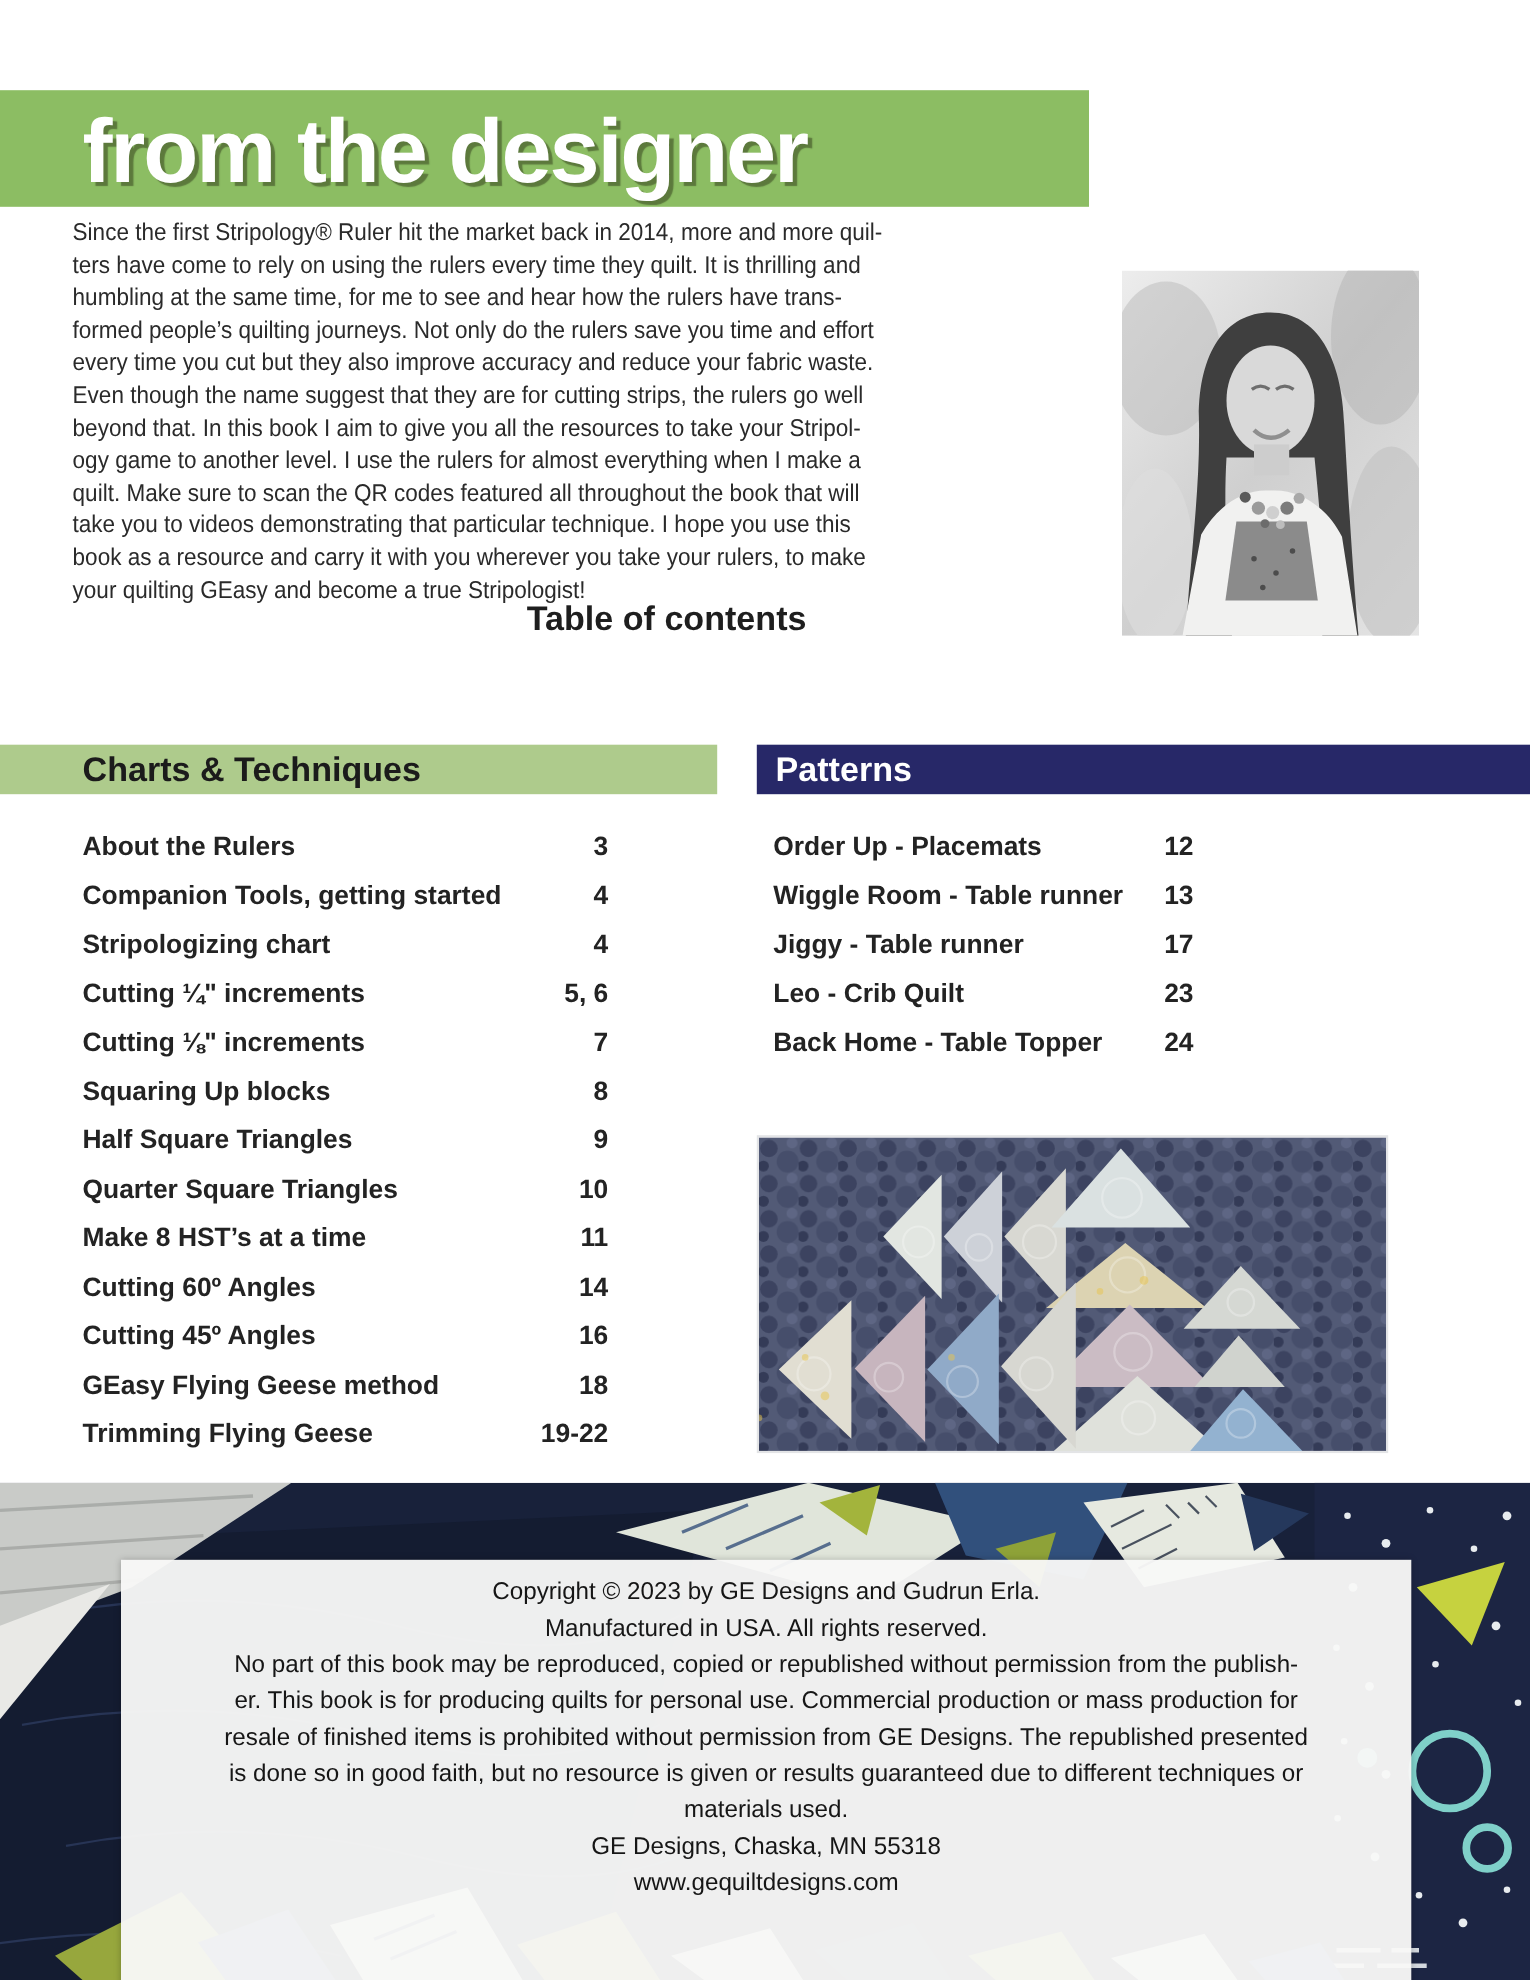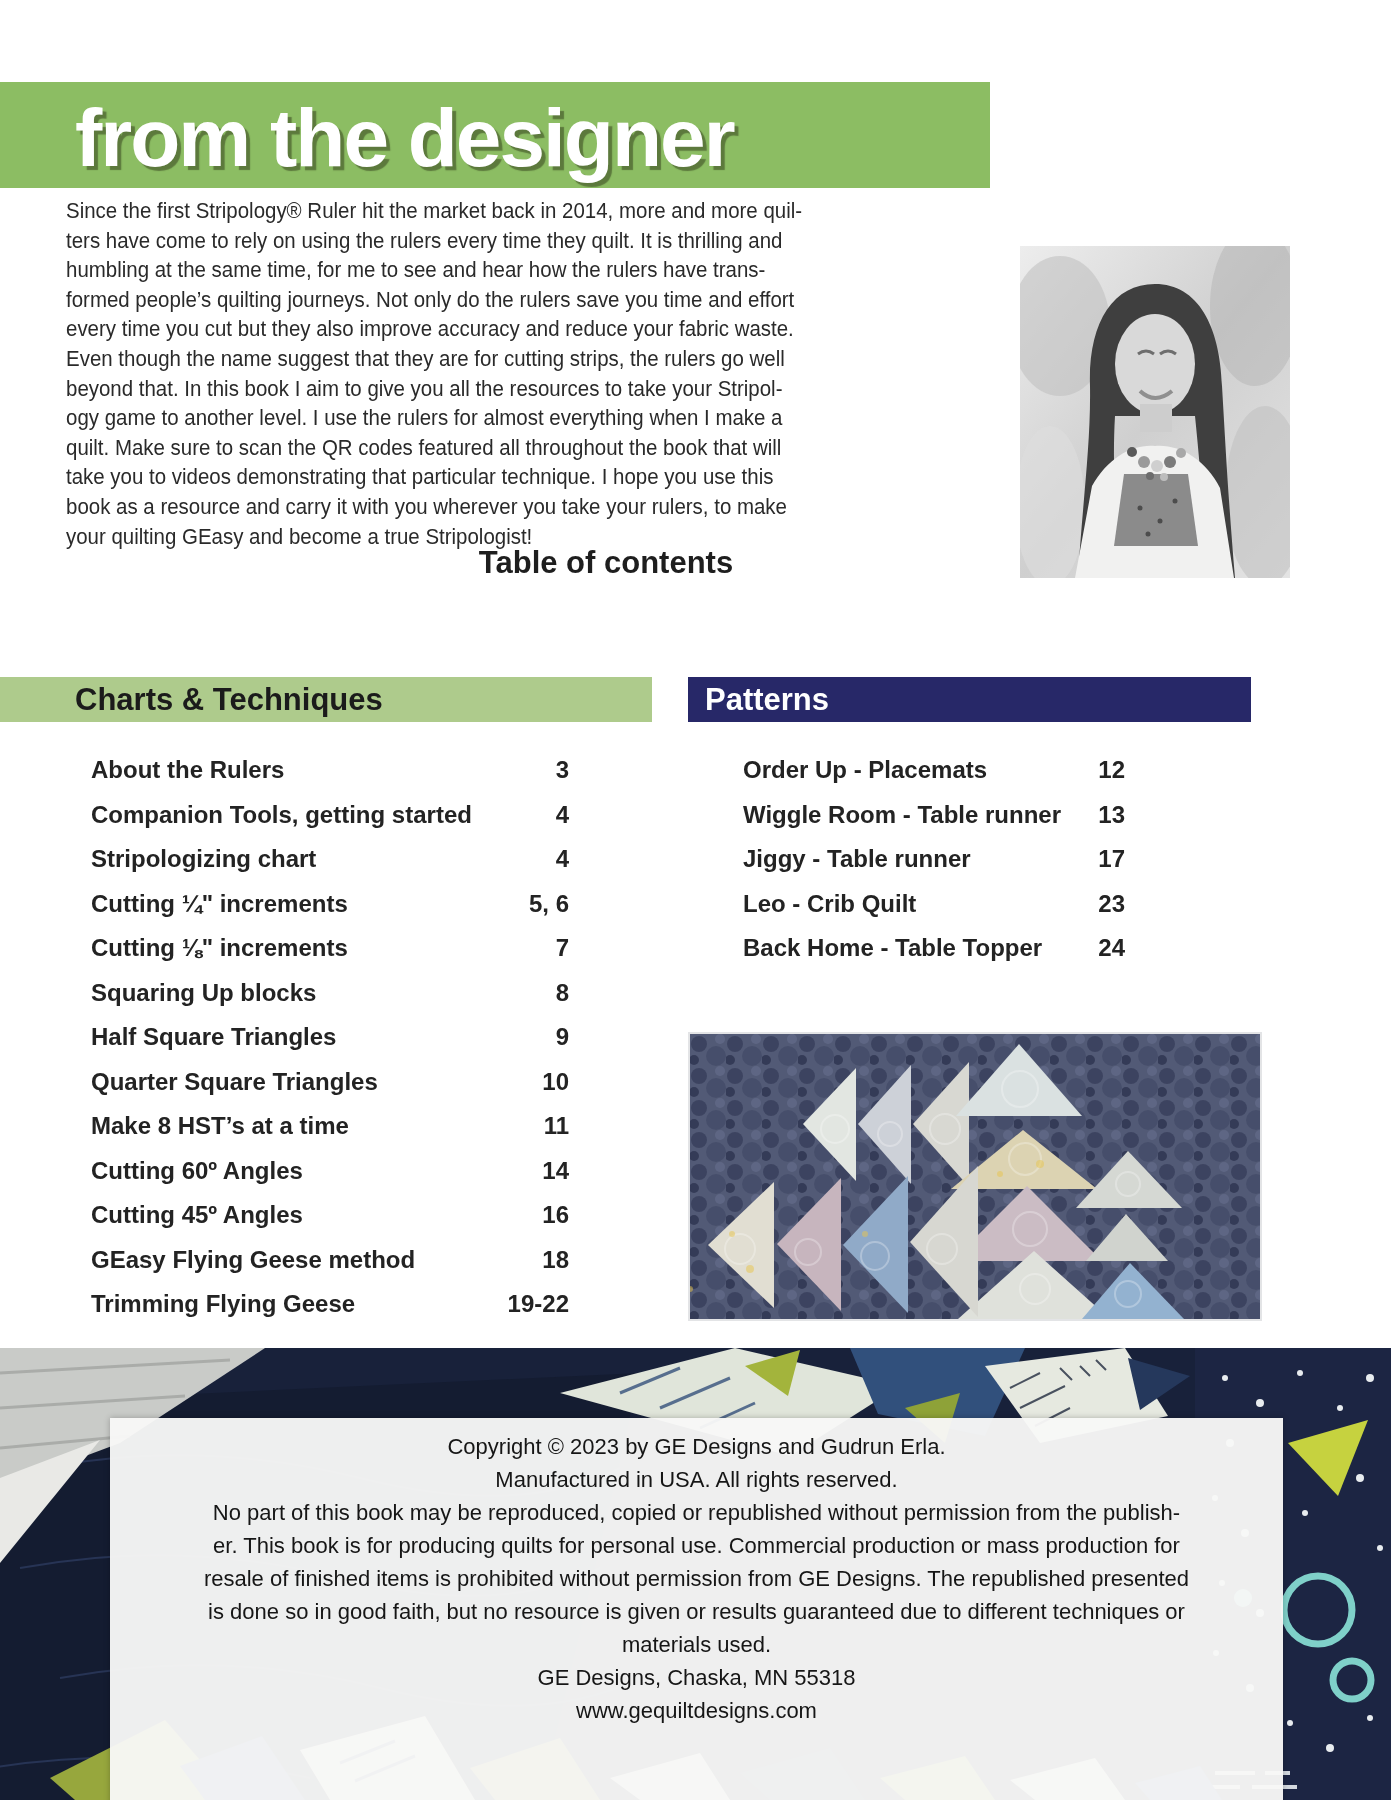--- a/index.html
+++ b/index.html
@@ -30,27 +30,27 @@
   .portrait{top:246px;left:1020px;width:270px;height:332px;}
   .portrait svg{display:block;}
 
   
   .toc-title{
     top:545px;left:0;width:1212px;text-align:center;
     font-size:31px;font-weight:bold;color:#1e1e1e;
   }
   .banner{height:45px;top:677px;display:flex;align-items:center;}
   .banner-green{left:0;width:652px;background:#aecb8c;}
-  .banner-navy{left:688px;width:563px;background:#272868;}
+  .banner-navy{left:688px;width:703px;background:#272868;}
   .banner-green .banner-text{margin-left:75px;font-size:31px;font-weight:bold;color:#1b1b1b;}
   .banner-navy .banner-text{margin-left:17px;font-size:31px;font-weight:bold;color:#ffffff;}
 
   .toc-list{top:748px;}
-  .toc-list-charts{left:75px;width:478px;margin-left:16px;}
-  .toc-list-patterns{left:703px;width:382px;margin-left:40px;}
+  .toc-list-charts{left:75px;width:478px;}
+  .toc-list-patterns{left:703px;width:382px;}
   .toc-row{
     height:44.5px;display:flex;justify-content:space-between;align-items:center;
     font-size:24px;font-weight:bold;color:#232323;
   }
   .toc-row .pg{text-align:right;white-space:nowrap;}
   .toc-row .lbl{white-space:nowrap;}
 
   
   .geese-photo{top:1032px;left:688px;width:570px;height:285px;border:2px solid #e3e4e6;box-sizing:content-box;}
 

